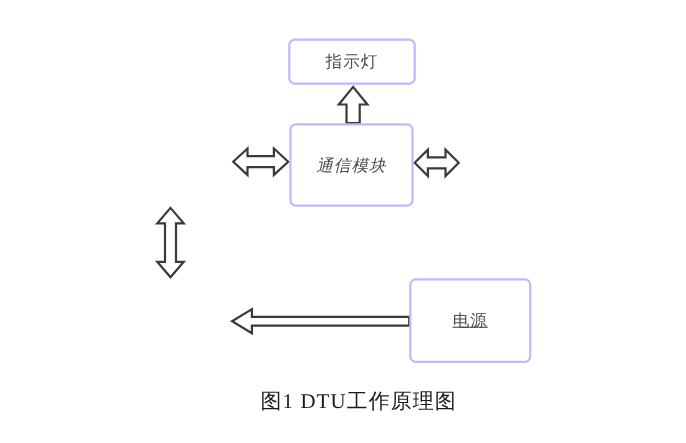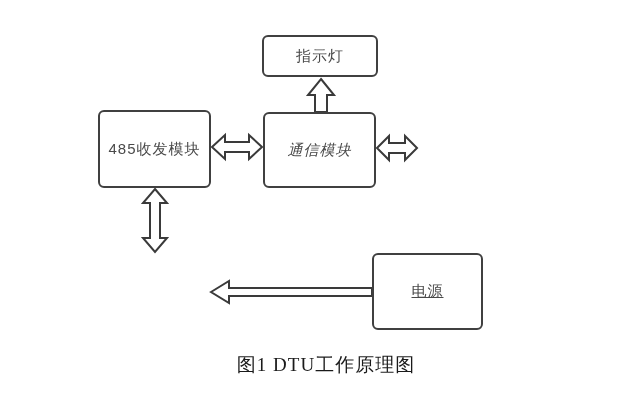--- a/index.html
+++ b/index.html
@@ -18,21 +18,21 @@
   .arrow-layer {
     position: absolute;
     left: 0;
     top: 0;
     width: 624px;
     height: 403px;
   }
   .node {
     position: absolute;
     box-sizing: border-box;
-    border: 2px solid #404040;
+    border: 2px solid #c4b5fd;
     border-radius: 6px;
     background: #ffffff;
     display: flex;
     align-items: center;
     justify-content: center;
     color: #4a4a4a;
     font-size: 15px;
     letter-spacing: 1px;
     text-align: center;
   }
@@ -75,23 +75,20 @@
 
     <polygon class="edge" points="155,189 167,203 160,203 160,238 167,238 155,252 143,238 150,238 150,203 143,203"></polygon>
 
     <polygon class="edge" points="211,292 229,281 229,288 372,288 372,296 229,296 229,303"></polygon>
   </svg>
 
   <div class="node node-indicator">
     <span>指示灯</span>
   </div>
 
-  <div class="node node-rs485">
-    <span>485收发模块</span>
-  </div>
 
   <div class="node node-comm">
     <span>通信模块</span>
   </div>
 
 
 
   <div class="node node-power">
     <span>电源</span>
   </div>

